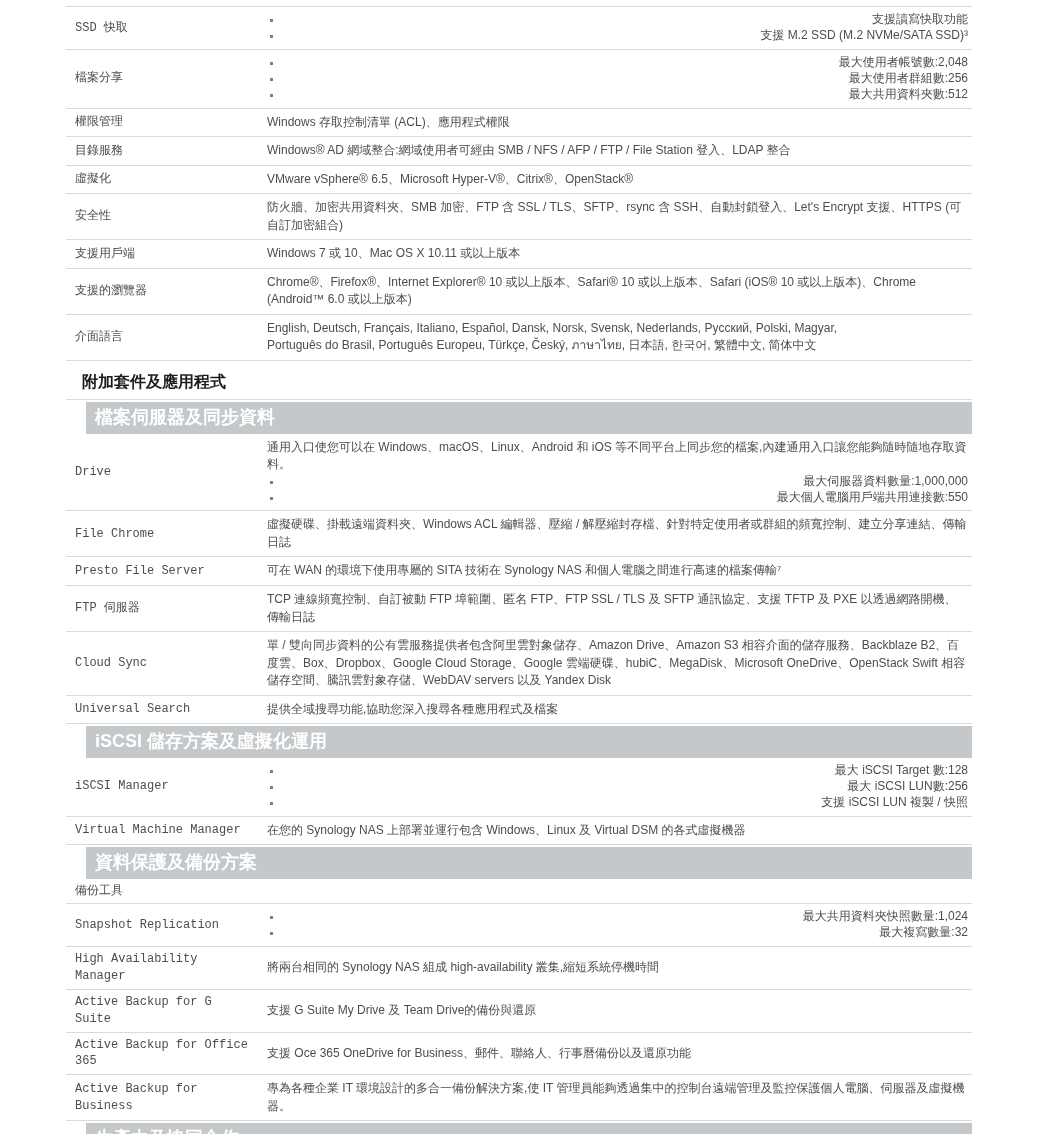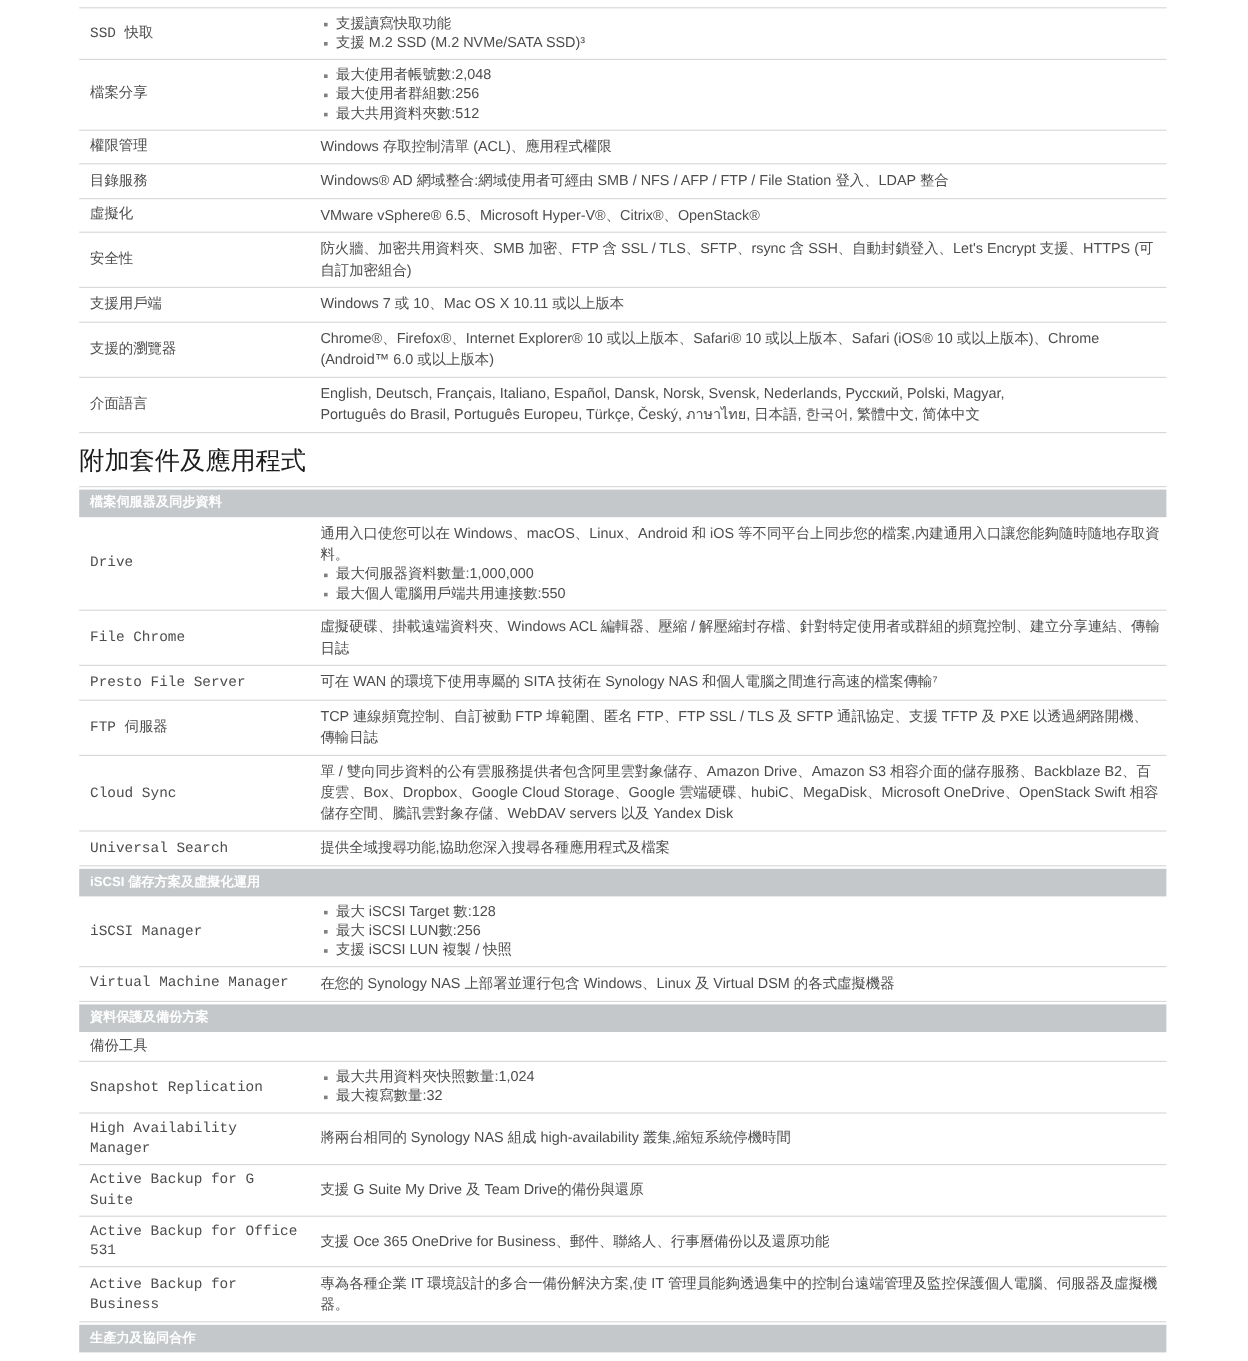--- a/index.html
+++ b/index.html
@@ -17,35 +17,35 @@
     font-family:"Liberation Sans","DejaVu Sans",sans-serif;
     font-size:12px;color:var(--text);
     -webkit-font-smoothing:antialiased;
   }
   .page{position:absolute;left:66px;top:6px;width:906px;}
   #spec-table{border-top:1px solid var(--divider);}
   .row{display:flex;align-items:center;border-bottom:1px solid var(--divider);}
   .row-label{flex:0 0 201px;width:201px;padding:4px 14px 4px 9px;line-height:1.4;font-family:Liberation Mono, monospace;}
   .row-value{flex:1 1 auto;min-width:0;padding:5px 4px 5px 0;}
   .para{line-height:1.46;}
-  ul.bullets{margin:0;padding:0;list-style:none;}
+  ul.bullets{margin:0;padding:0;list-style:none;text-align:right;}
   li.bullet{line-height:1.33;padding-left:13px;position:relative;}
   li.bullet::before{
     content:"";position:absolute;left:3px;top:7px;width:3px;height:3px;
     background:var(--bullet);
   }
   .addons-heading{
-    margin:11px 0 7px 0;font-size:21px;font-weight:400;color:var(--heading);
+    margin:11px 0 7px 16px;font-size:16px;font-weight:700;color:var(--heading);
     line-height:1.25;
   }
   .divider-line{height:0;border-top:1px solid var(--divider);margin-bottom:2px;}
   .section-bar{
     background:var(--bar-bg);color:var(--bar-text);
-    font-size:11px;font-weight:700;line-height:1.2;
-    padding:5px 9px 5px 9px;margin-top:2px;
+    font-size:18px;font-weight:700;line-height:1.2;
+    padding:5px 9px 5px 9px;margin-top:2px;margin-left:20px;
   }
   .addon-section{display:block;}
 </style>
 </head>
 <body>
 
 <div class="page">
   <div id="spec-table">
       <div class="row">
         <div class="row-label">SSD 快取</div>
@@ -198,21 +198,21 @@
             <div class="para">將兩台相同的 Synology NAS 組成 high-availability 叢集,縮短系統停機時間</div>
           </div>
         </div>
         <div class="row">
           <div class="row-label">Active Backup for G Suite</div>
           <div class="row-value">
             <div class="para">支援 G Suite My Drive 及 Team Drive的備份與還原</div>
           </div>
         </div>
         <div class="row">
-          <div class="row-label">Active Backup for Office 531</div>
+          <div class="row-label">Active Backup for Office 365</div>
           <div class="row-value">
             <div class="para">支援 Oce 365 OneDrive for Business、郵件、聯絡人、行事曆備份以及還原功能</div>
           </div>
         </div>
         <div class="row">
           <div class="row-label">Active Backup for Business</div>
           <div class="row-value">
             <div class="para">專為各種企業 IT 環境設計的多合一備份解決方案,使 IT 管理員能夠透過集中的控制台遠端管理及監控保護個人電腦、伺服器及虛擬機器。</div>
           </div>
         </div>

